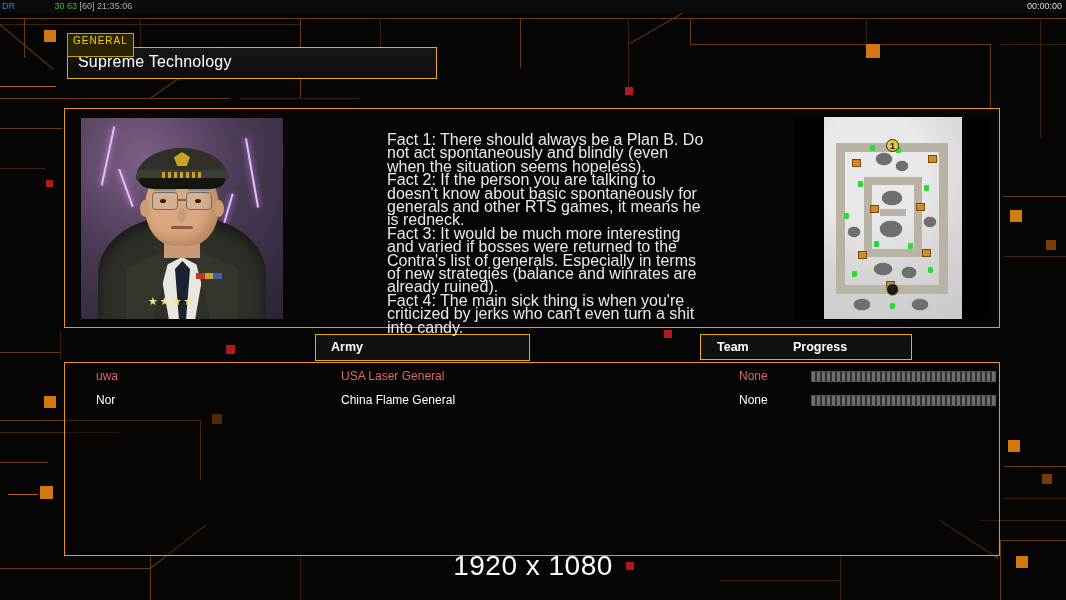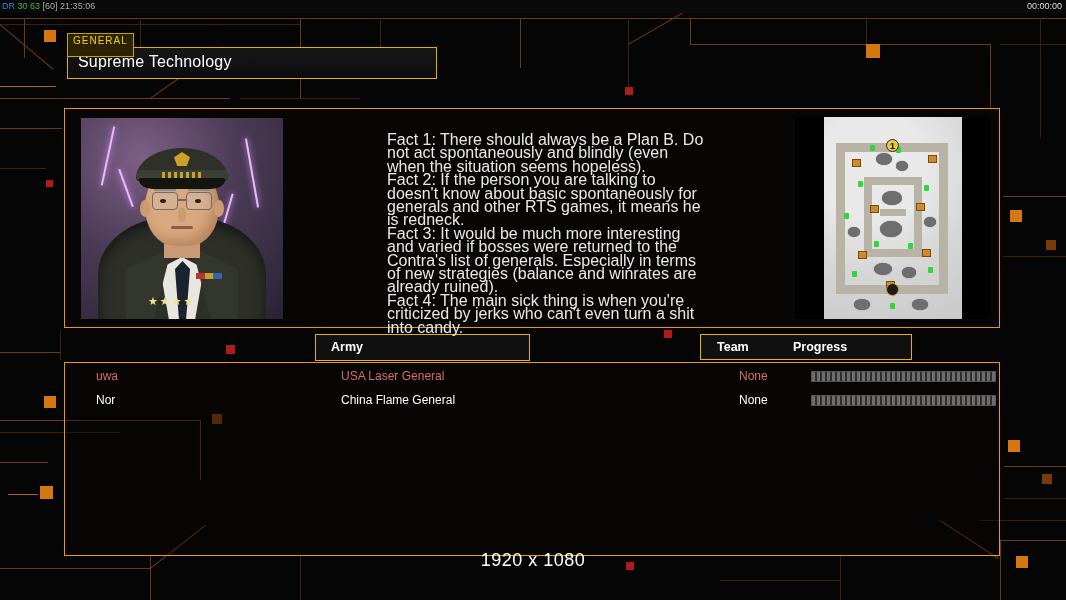--- a/index.html
+++ b/index.html
@@ -34,21 +34,21 @@
   
   #topbar {
     position: absolute; left: 0; top: 0; width: 1066px; height: 13px;
     background: #0a0a0a;
     font-family: "Liberation Sans", sans-serif;
     font-size: 9px; line-height: 13px;
     color: #cccccc;
   }
   #topbar .fps { position: absolute; left: 2px; top: 0; white-space: nowrap; }
   #topbar .fps .c1 { color: #2f7fd0; }
-  #topbar .fps .c2 { color: #39b54a; }
+  #topbar .fps .c2 { color: #39b54a; margin-left: 37px; }
   #topbar .fps .c3 { color: #39b54a; }
   #topbar .fps .c4 { color: #aaaaaa; }
   #topbar .clock { position: absolute; right: 4px; top: 0; color: #dddddd; }
 
   
   #general-tag {
     position: absolute; left: 67px; top: 33px;
     background: #2b2200;
     border: 1px solid #c8a400;
     color: #f2d200;
@@ -272,21 +272,21 @@
   }
   .prow.r0 { top: 2px; }
   .prow.r1 { top: 26px; }
   .prow.r0 .name, .prow.r0 .army, .prow.r0 .team { color: #d86a6a; }
   .prow.r1 .name, .prow.r1 .army, .prow.r1 .team { color: #ffffff; }
 
   
   #resolution {
     position: absolute; left: 0; top: 550px; width: 1066px;
     text-align: center; color: #ffffff;
-    font-size: 18px; letter-spacing: 0.5px;
+    font-size: 28px; letter-spacing: 0.5px;
   }
 </style>
 </head>
 <body>
 
 <div id="screen">
 
   <div class="bg-layer">
 
     <div class="hline" style="left:0;top:18px;width:1066px;"></div>

